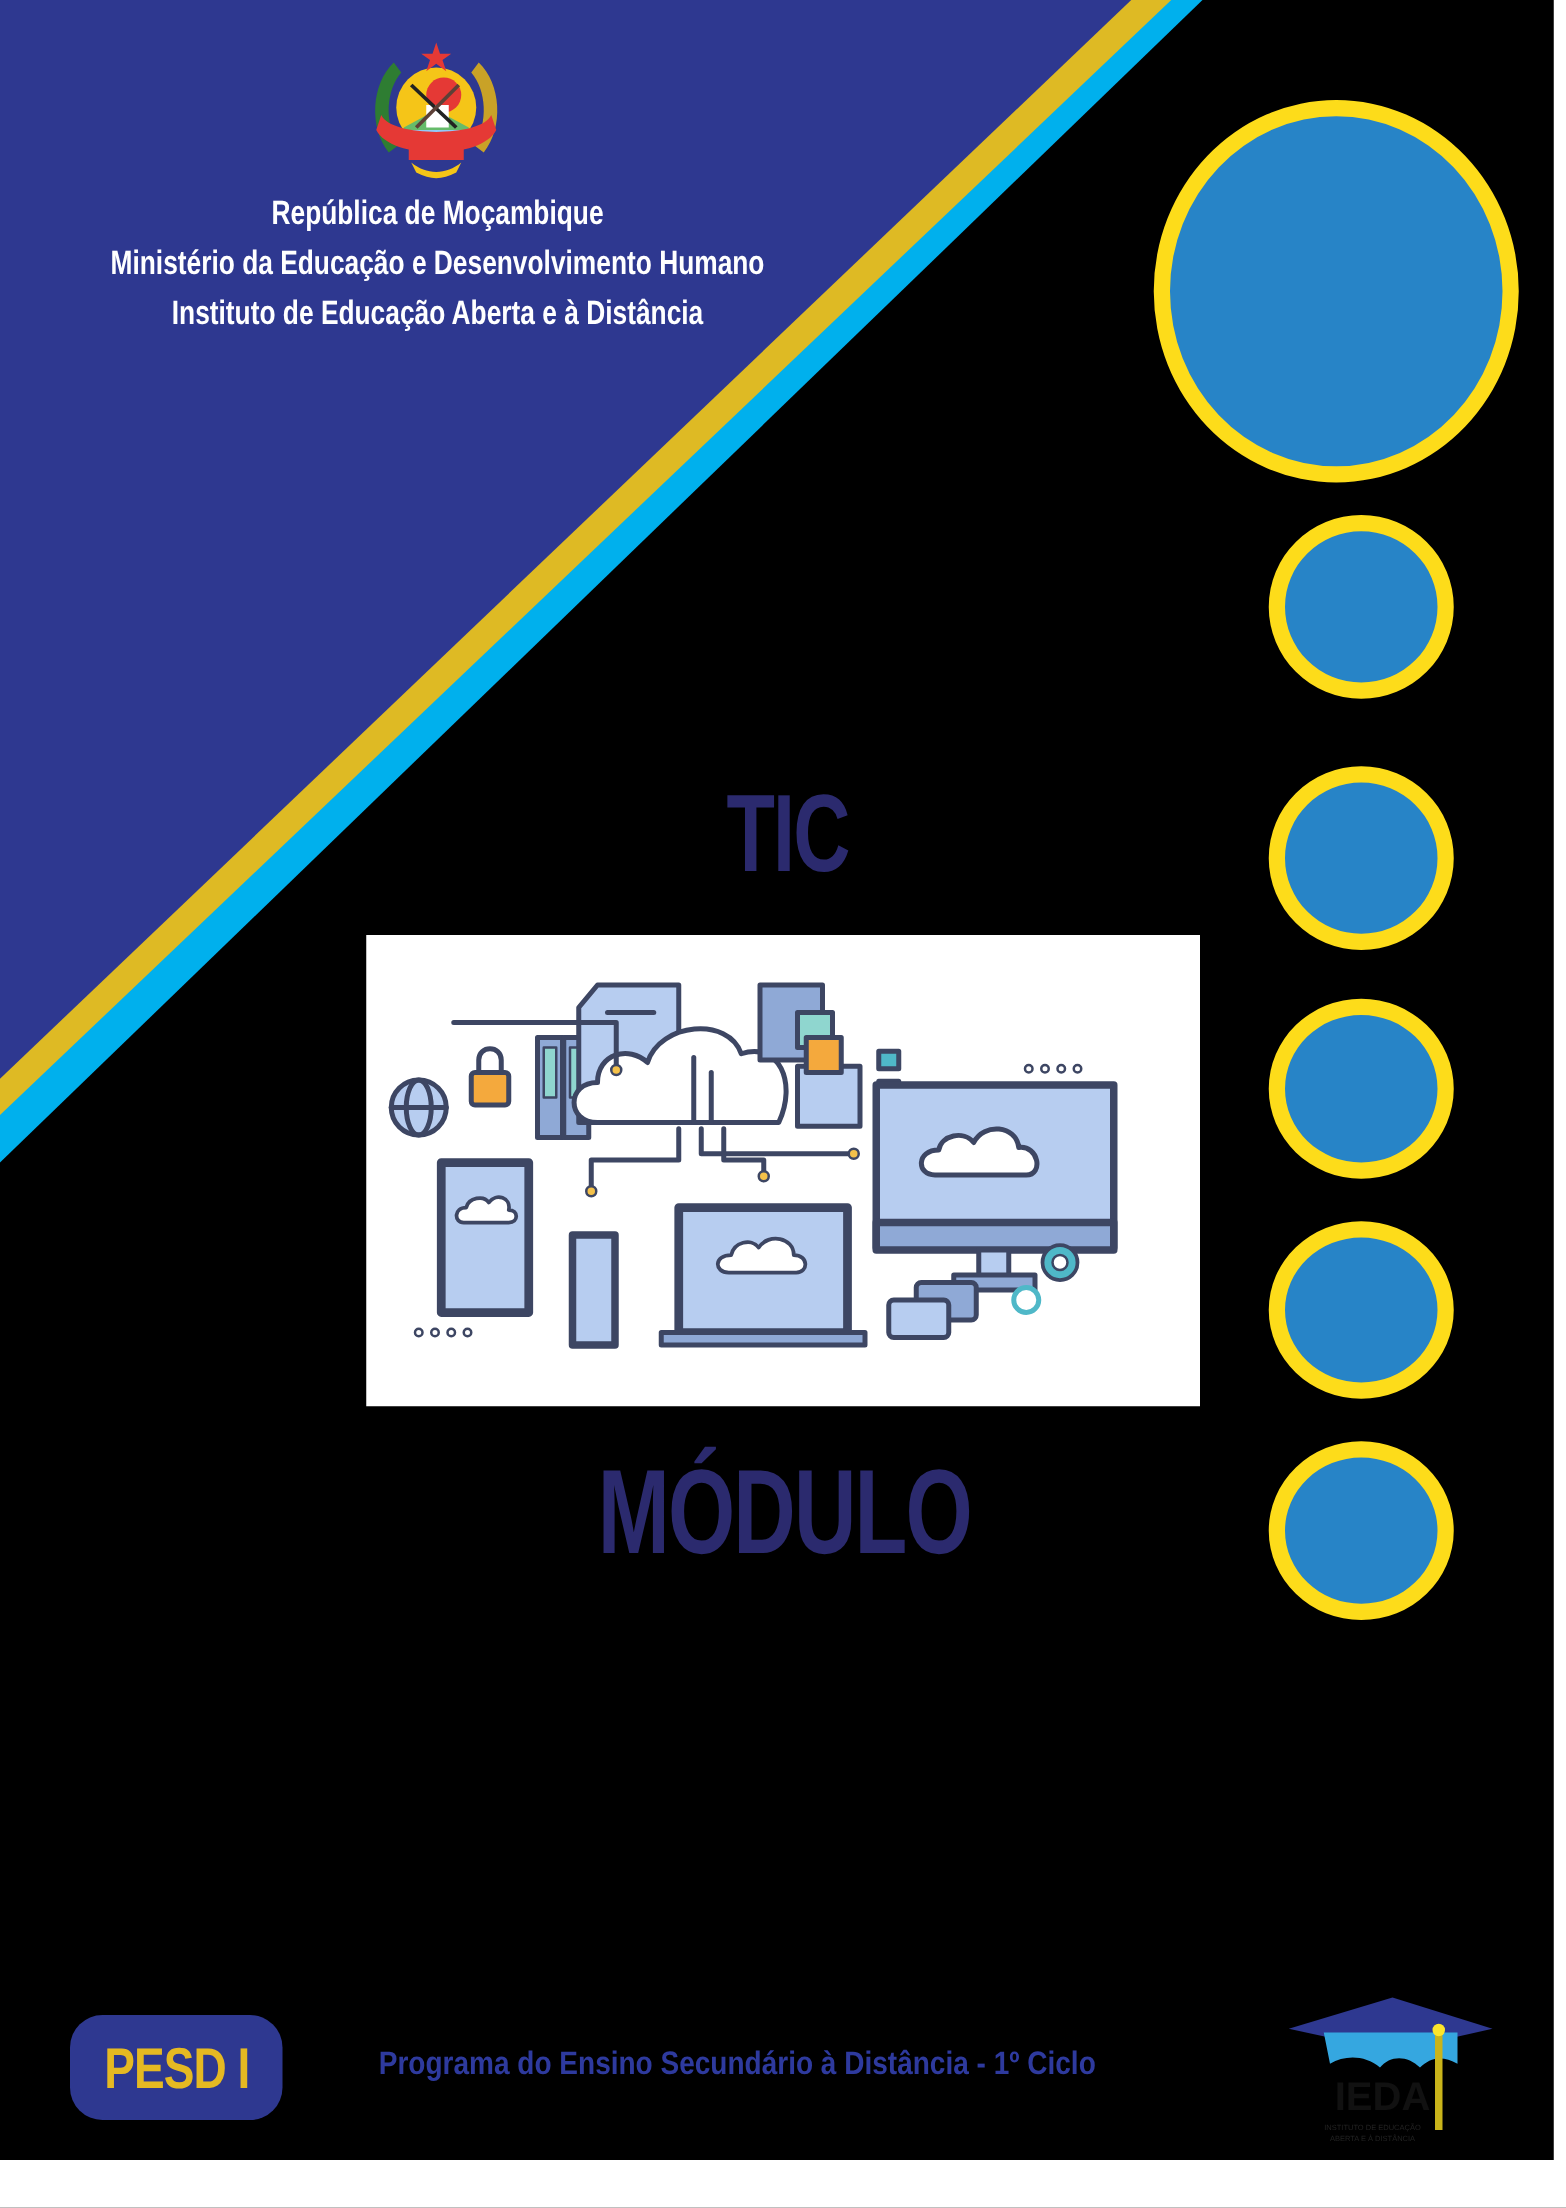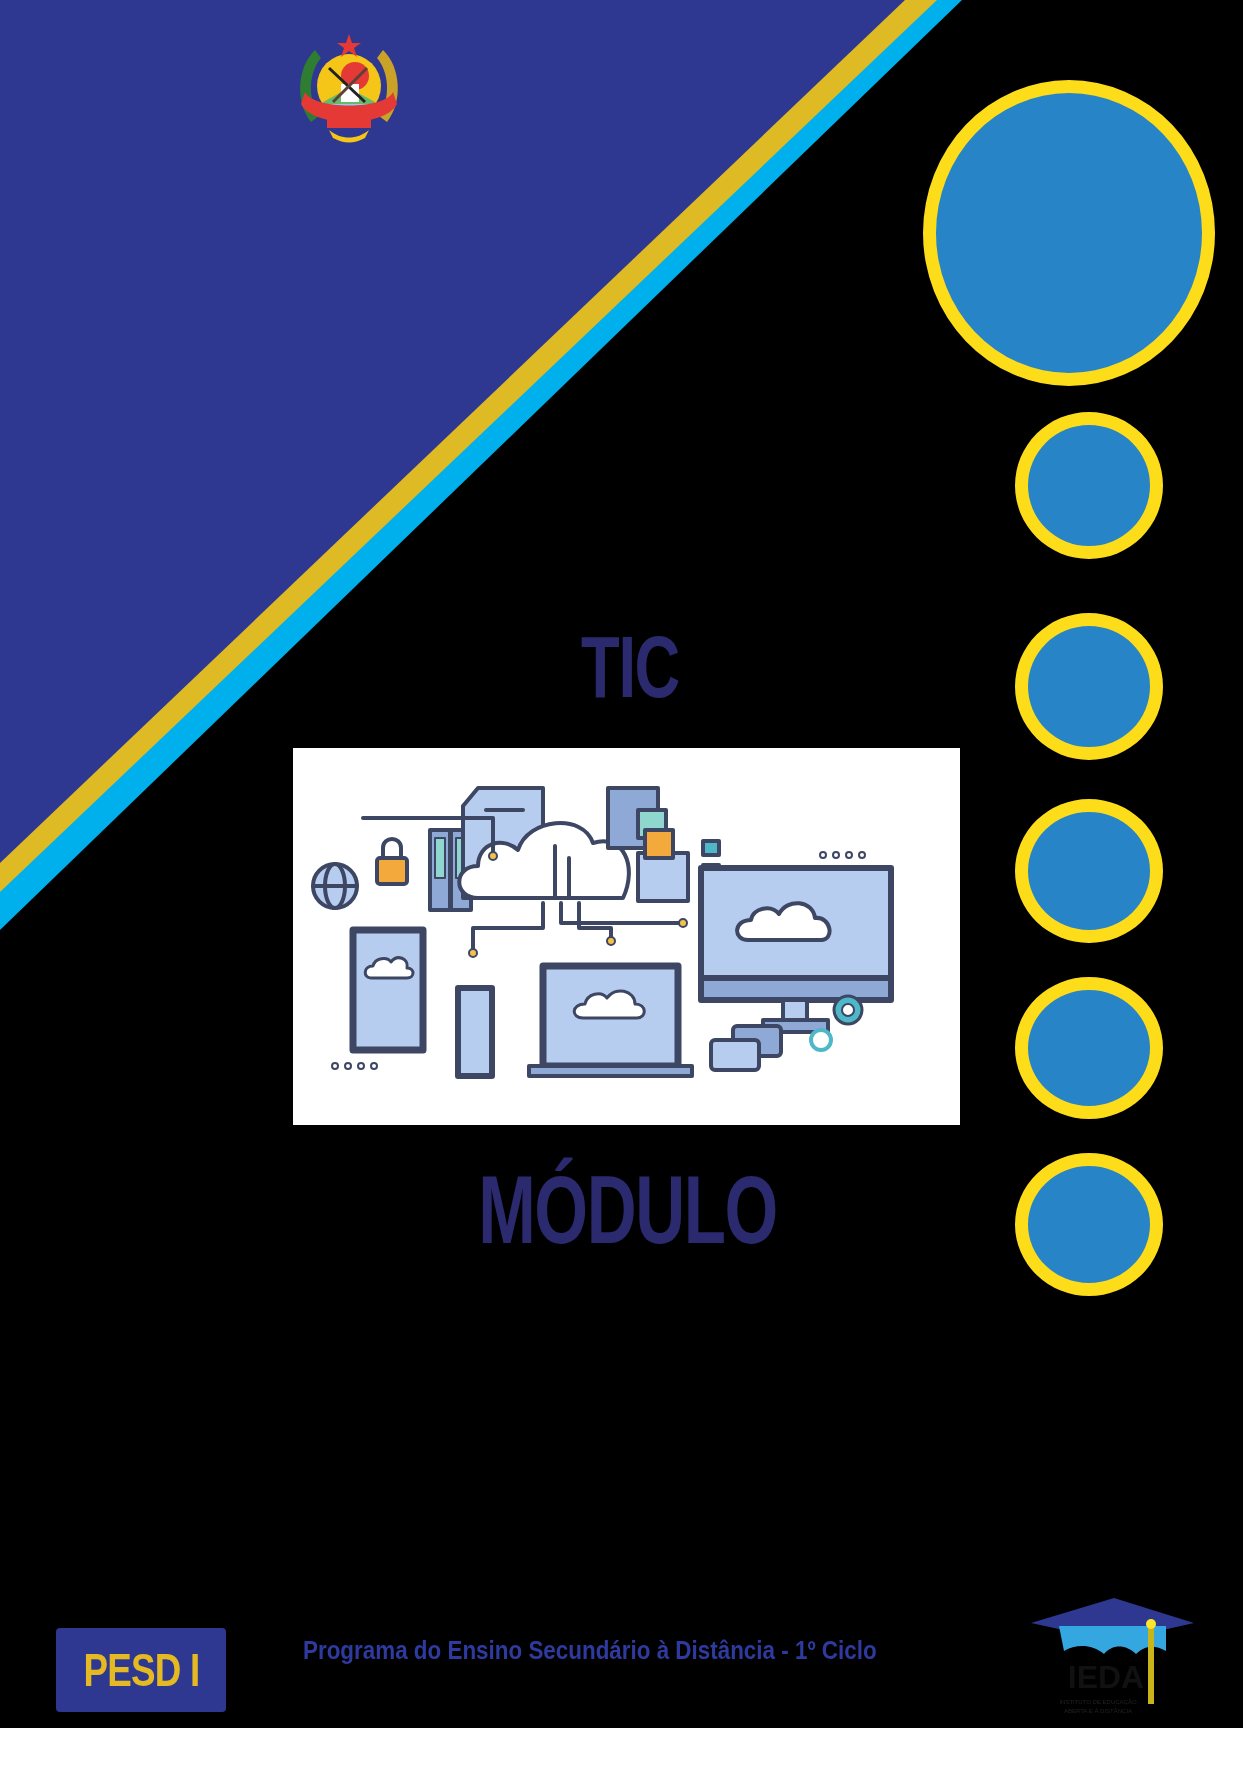--- a/index.html
+++ b/index.html
@@ -12,22 +12,22 @@
   .header-line { display:block; font-weight:bold; font-size:27px; line-height:40px; height:40px;
                  transform:scaleX(0.78); transform-origin:center; white-space:nowrap; }
   .title-tic { position:absolute; left:480px; top:622px; width:300px; text-align:center;
                color:#2b2a6e; font-weight:bold; font-size:88px; line-height:90px;
                transform:scaleX(0.72); white-space:nowrap; letter-spacing:-2px; }
   .title-modulo { position:absolute; left:400px; top:1160px; width:455px; text-align:center;
                color:#2b2a6e; font-weight:bold; font-size:96px; line-height:100px;
                transform:scaleX(0.72); white-space:nowrap; letter-spacing:-2px; }
   .illustration { position:absolute; left:293px; top:748px; width:667px; height:377px; background:#fff; }
   .circle { position:absolute; border-radius:50%; background:#2784c7; border:13px solid #fddc1a; box-sizing:border-box; }
-  .badge { position:absolute; left:56px; top:1612px; width:170px; height:84px; border-radius:4px;
-           background:#2e3890; display:flex; align-items:center; justify-content:center;margin-top:16px; }
+  .badge { position:absolute; left:56px; top:1612px; width:170px; height:84px; border-radius:26px;
+           background:#2e3890; display:flex; align-items:center; justify-content:center; }
   .badge span { color:#e5b922; font-weight:bold; font-size:46px; transform:scaleX(0.8); white-space:nowrap; letter-spacing:-1px; }
   .footer-text { position:absolute; left:303px; top:1634px; color:#2e3a9e; font-weight:bold; font-size:26px;
                  line-height:32px; white-space:nowrap; transform:scaleX(0.862); transform-origin:left center; }
   .ieda { position:absolute; left:1026px; top:1596px; width:170px; height:125px; }
 </style>
 </head>
 <body>
 
 <div class="page">
 
@@ -46,20 +46,25 @@
     <rect x="30" y="72" width="52" height="10" fill="#90caf9"></rect>
     <rect x="48" y="52" width="18" height="18" fill="#ffffff"></rect>
     <line x1="36" y1="36" x2="72" y2="70" stroke="#222" stroke-width="3"></line>
     <line x1="74" y1="36" x2="40" y2="70" stroke="#5d4037" stroke-width="3"></line>
     <path d="M12,60 C20,78 92,78 100,60 L104,72 C92,96 20,96 8,72 Z" fill="#e53935"></path>
     <rect x="34" y="84" width="44" height="12" fill="#e53935"></rect>
     <path d="M36,98 C48,108 64,108 76,98 L72,106 C60,112 52,112 40,106 Z" fill="#f5c518"></path>
     <polygon points="56,2 59,11 68,11 61,16 64,25 56,19 48,25 51,16 44,11 53,11" fill="#e53935"></polygon>
   </svg>
 
+  <div class="header-lines">
+    <span class="header-line">República de Moçambique</span>
+    <span class="header-line">Ministério da Educação e Desenvolvimento Humano</span>
+    <span class="header-line">Instituto de Educação Aberta e à Distância</span>
+  </div>
 
   <div class="title-tic">TIC</div>
 
   <div class="illustration">
     <svg width="667" height="377" viewBox="0 0 667 377">
       <g stroke="#3d4663" stroke-width="4" fill="none" stroke-linejoin="round" stroke-linecap="round">
 
         <rect x="137" y="82" width="20" height="80" fill="#8fa9d6"></rect>
         <rect x="158" y="82" width="20" height="80" fill="#8fa9d6"></rect>
         <rect x="142" y="90" width="10" height="40" fill="#8fd6cf" stroke-width="2"></rect>

